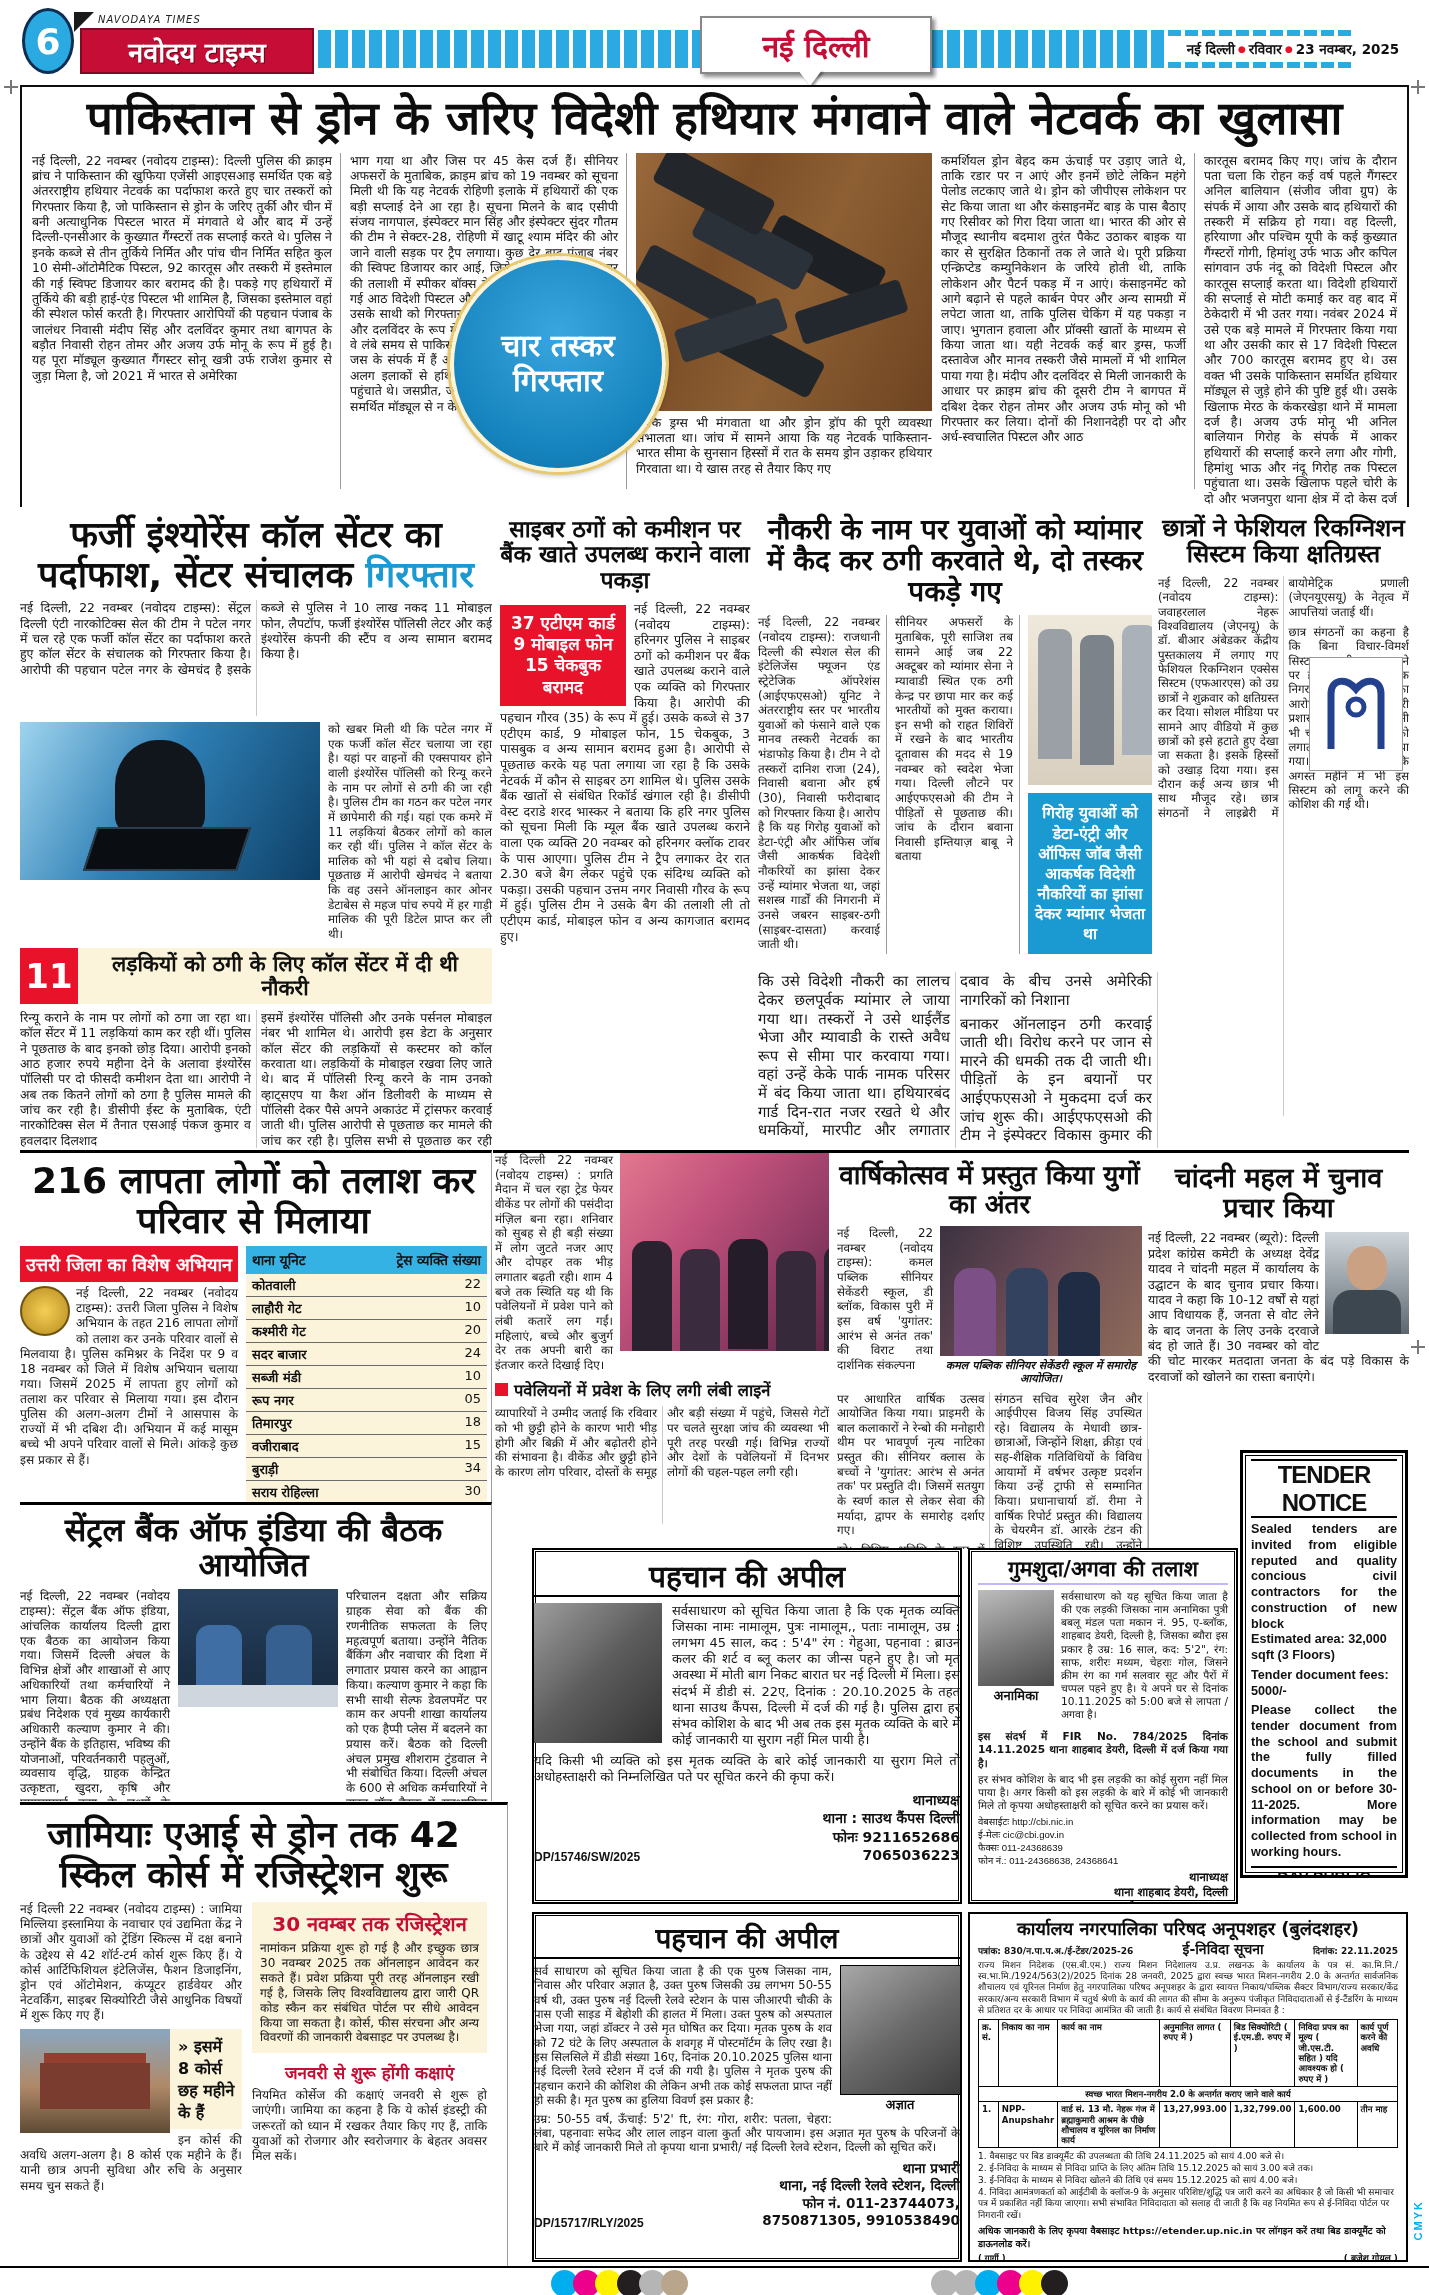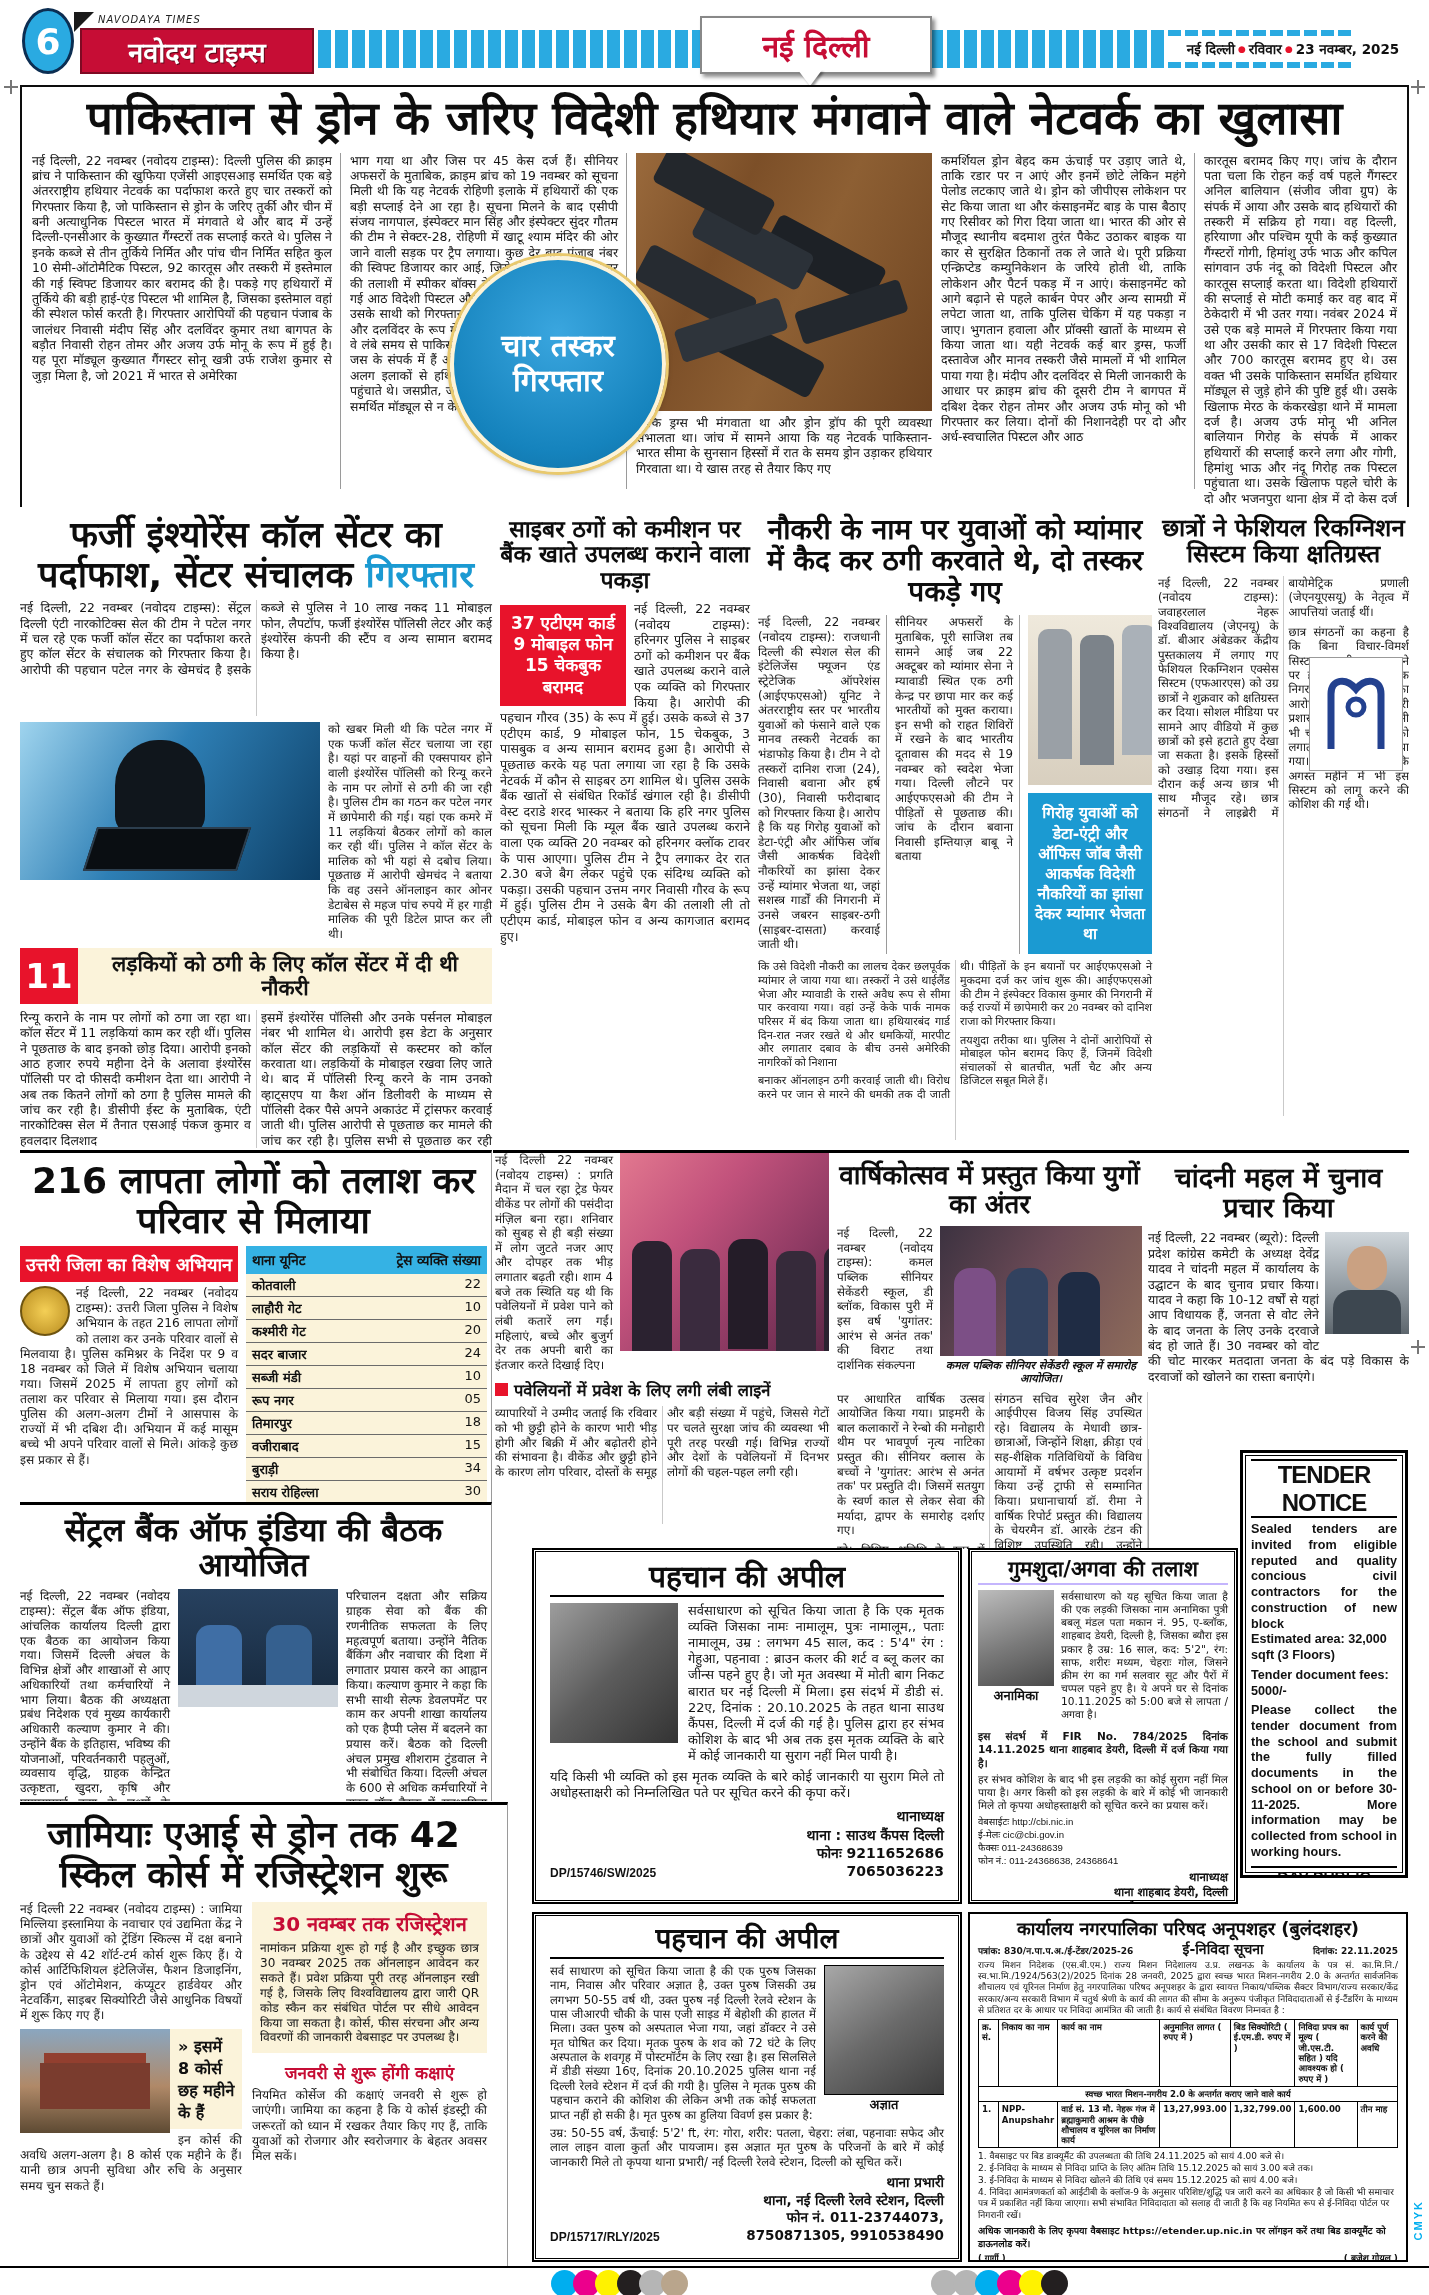--- a/index.html
+++ b/index.html
@@ -15,21 +15,21 @@
   .cap{font-size:11px;font-weight:bold;font-style:italic;text-align:center;line-height:1.2;}
   .badge{border-radius:50%;background:radial-gradient(circle at 50% 35%,#3aa6df 0%,#1583bd 70%,#0f6ea2 100%);color:#fff;display:flex;align-items:center;justify-content:center;text-align:center;font-weight:bold;border:4px solid #fdf3d7;box-shadow:0 0 0 3px #e9c96d,0 2px 6px rgba(0,0,0,.4);line-height:1.15;}
   .stripes{background:repeating-linear-gradient(90deg,#2aaae1 0 13px,#ffffff 13px 17px);}
   .kicker{background:#e8132b;color:#fff;font-weight:bold;text-align:center;}
   .redbox{background:#e8132b;color:#fff;font-weight:bold;text-align:center;}
   .bluebox{background:#1b9ad2;color:#fff;font-weight:bold;text-align:center;}
   .cream{background:#fbf3da;}
   .tbl-head{background:#35b2e4;font-weight:bold;}
   .trow{display:flex;justify-content:space-between;border-bottom:1px solid #6b6b6b;padding:2px 6px;font-size:13px;}
   .trow b{font-weight:bold;}
-  .noticebox{border:2px solid #000;box-shadow:inset 0 0 0 1px #fff,inset 0 0 0 2px #000;background:#fff;padding:10px 16px;}
+  .noticebox{border:2px solid #000;box-shadow:inset 0 0 0 1px #fff,inset 0 0 0 2px #000;background:#fff;padding:10px 0;}
   .etable{border-collapse:collapse;width:100%;font-size:8.6px;line-height:1.2;}
   .etable td,.etable th{border:1px solid #000;padding:2px 3px;vertical-align:top;text-align:left;font-weight:bold;}
   .dot{width:27px;height:27px;border-radius:50%;display:inline-block;margin-left:-5px;vertical-align:middle;}
   .d1{background:#00aeef;} .d2{background:#ec008c;} .d3{background:#fff200;} .d4{background:#231f20;} .d5{background:#b5b5b5;} .d6{background:#b9a58c;}
   .regmark{width:14px;height:14px;}
   .regmark:before{content:"";position:absolute;left:6px;top:0;width:2px;height:14px;background:#777;}
   .regmark:after{content:"";position:absolute;top:6px;left:0;height:2px;width:14px;background:#777;}
   .photo-label{font-weight:bold;text-align:center;font-size:13px;}
 </style>
 </head>
@@ -112,21 +112,21 @@
   <div style="display:flex;gap:8px;">
     <div class="bt rt" style="width:122px;flex:0 0 auto;font-size:11.8px;padding-right:6px;">नई दिल्ली, 22 नवम्बर (नवोदय टाइम्स): राजधानी दिल्ली की स्पेशल सेल की इंटेलिजेंस फ्यूजन एंड स्ट्रेटेजिक ऑपरेशंस (आईएफएसओ) यूनिट ने अंतरराष्ट्रीय स्तर पर भारतीय युवाओं को फंसाने वाले एक मानव तस्करी नेटवर्क का भंडाफोड़ किया है। टीम ने दो तस्करों दानिश राजा (24), निवासी बवाना और हर्ष (30), निवासी फरीदाबाद को गिरफ्तार किया है। आरोप है कि यह गिरोह युवाओं को डेटा-एंट्री और ऑफिस जॉब जैसी आकर्षक विदेशी नौकरियों का झांसा देकर उन्हें म्यांमार भेजता था, जहां सशस्त्र गार्डों की निगरानी में उनसे जबरन साइबर-ठगी (साइबर-दासता) करवाई जाती थी।</div>
     <div class="bt rt" style="width:118px;flex:0 0 auto;font-size:11.8px;padding-right:6px;">सीनियर अफसरों के मुताबिक, पूरी साजिश तब सामने आई जब 22 अक्टूबर को म्यांमार सेना ने म्यावाडी स्थित एक ठगी केन्द्र पर छापा मार कर कई भारतीयों को मुक्त कराया। इन सभी को राहत शिविरों में रखने के बाद भारतीय दूतावास की मदद से 19 नवम्बर को स्वदेश भेजा गया। दिल्ली लौटने पर आईएफएसओ की टीम ने पीड़ितों से पूछताछ की। जांच के दौरान बवाना निवासी इम्तियाज़ बाबू ने बताया</div>
     <div style="flex:1;">
       <div class="ph" style="width:100%;height:170px;background:linear-gradient(180deg,#efe9dc 0%,#d8cfbf 100%);">
         <div class="abs" style="left:10px;top:14px;width:34px;height:130px;background:#9aa0a6;border-radius:10px 10px 0 0;box-shadow:42px 6px 0 #7c838a,84px -4px 0 #aab1b8;"></div>
       </div>
       <div class="bluebox" style="margin-top:8px;padding:10px 6px;font-size:15.5px;line-height:1.3;">गिरोह युवाओं को डेटा-एंट्री और ऑफिस जॉब जैसी आकर्षक विदेशी नौकरियों का झांसा देकर म्यांमार भेजता था</div>
     </div>
   </div>
-  <div class="bt c2" style="margin-top:6px;height:180px;font-size:11px;font-family:Liberation Serif, serif;">
+  <div class="bt c2" style="margin-top:18px;height:180px;font-size:15px;">
     <p style="margin:0 0 5px;">कि उसे विदेशी नौकरी का लालच देकर छलपूर्वक म्यांमार ले जाया गया था। तस्करों ने उसे थाईलैंड भेजा और म्यावाडी के रास्ते अवैध रूप से सीमा पार करवाया गया। वहां उन्हें केके पार्क नामक परिसर में बंद किया जाता था। हथियारबंद गार्ड दिन-रात नजर रखते थे और धमकियों, मारपीट और लगातार दबाव के बीच उनसे अमेरिकी नागरिकों को निशाना</p>
     <p style="margin:0 0 5px;">बनाकर ऑनलाइन ठगी करवाई जाती थी। विरोध करने पर जान से मारने की धमकी तक दी जाती थी। पीड़ितों के इन बयानों पर आईएफएसओ ने मुकदमा दर्ज कर जांच शुरू की। आईएफएसओ की टीम ने इंस्पेक्टर विकास कुमार की निगरानी में कई राज्यों में छापेमारी कर 20 नवम्बर को दानिश राजा को गिरफ्तार किया।</p>
     <p style="margin:0;">तयशुदा तरीका था। पुलिस ने दोनों आरोपियों से मोबाइल फोन बरामद किए हैं, जिनमें विदेशी संचालकों से बातचीत, भर्ती चैट और अन्य डिजिटल सबूत मिले हैं।</p>
   </div>
 </div>
 
 <div class="art" style="left:1158px;top:507px;width:251px;height:641px;">
   <div class="hl" style="font-size:24px;padding:8px 2px 8px;">छात्रों ने फेशियल रिकग्निशन सिस्टम किया क्षतिग्रस्त</div>
   <div class="bt c2" style="font-size:11.6px;height:540px;position:relative;">
     <p style="margin:0 0 6px;">नई दिल्ली, 22 नवम्बर (नवोदय टाइम्स): जवाहरलाल नेहरू विश्वविद्यालय (जेएनयू) के डॉ. बीआर अंबेडकर केंद्रीय पुस्तकालय में लगाए गए फेशियल रिकग्निशन एक्सेस सिस्टम (एफआरएस) को उग्र छात्रों ने शुक्रवार को क्षतिग्रस्त कर दिया। सोशल मीडिया पर सामने आए वीडियो में कुछ छात्रों को इसे हटाते हुए देखा जा सकता है। इसके हिस्सों को उखाड़ दिया गया। इस दौरान कई अन्य छात्र भी साथ मौजूद रहे। छात्र संगठनों ने लाइब्रेरी में बायोमेट्रिक प्रणाली (जेएनयूएसयू) के नेतृत्व में आपत्तियां जताई थीं।</p>

